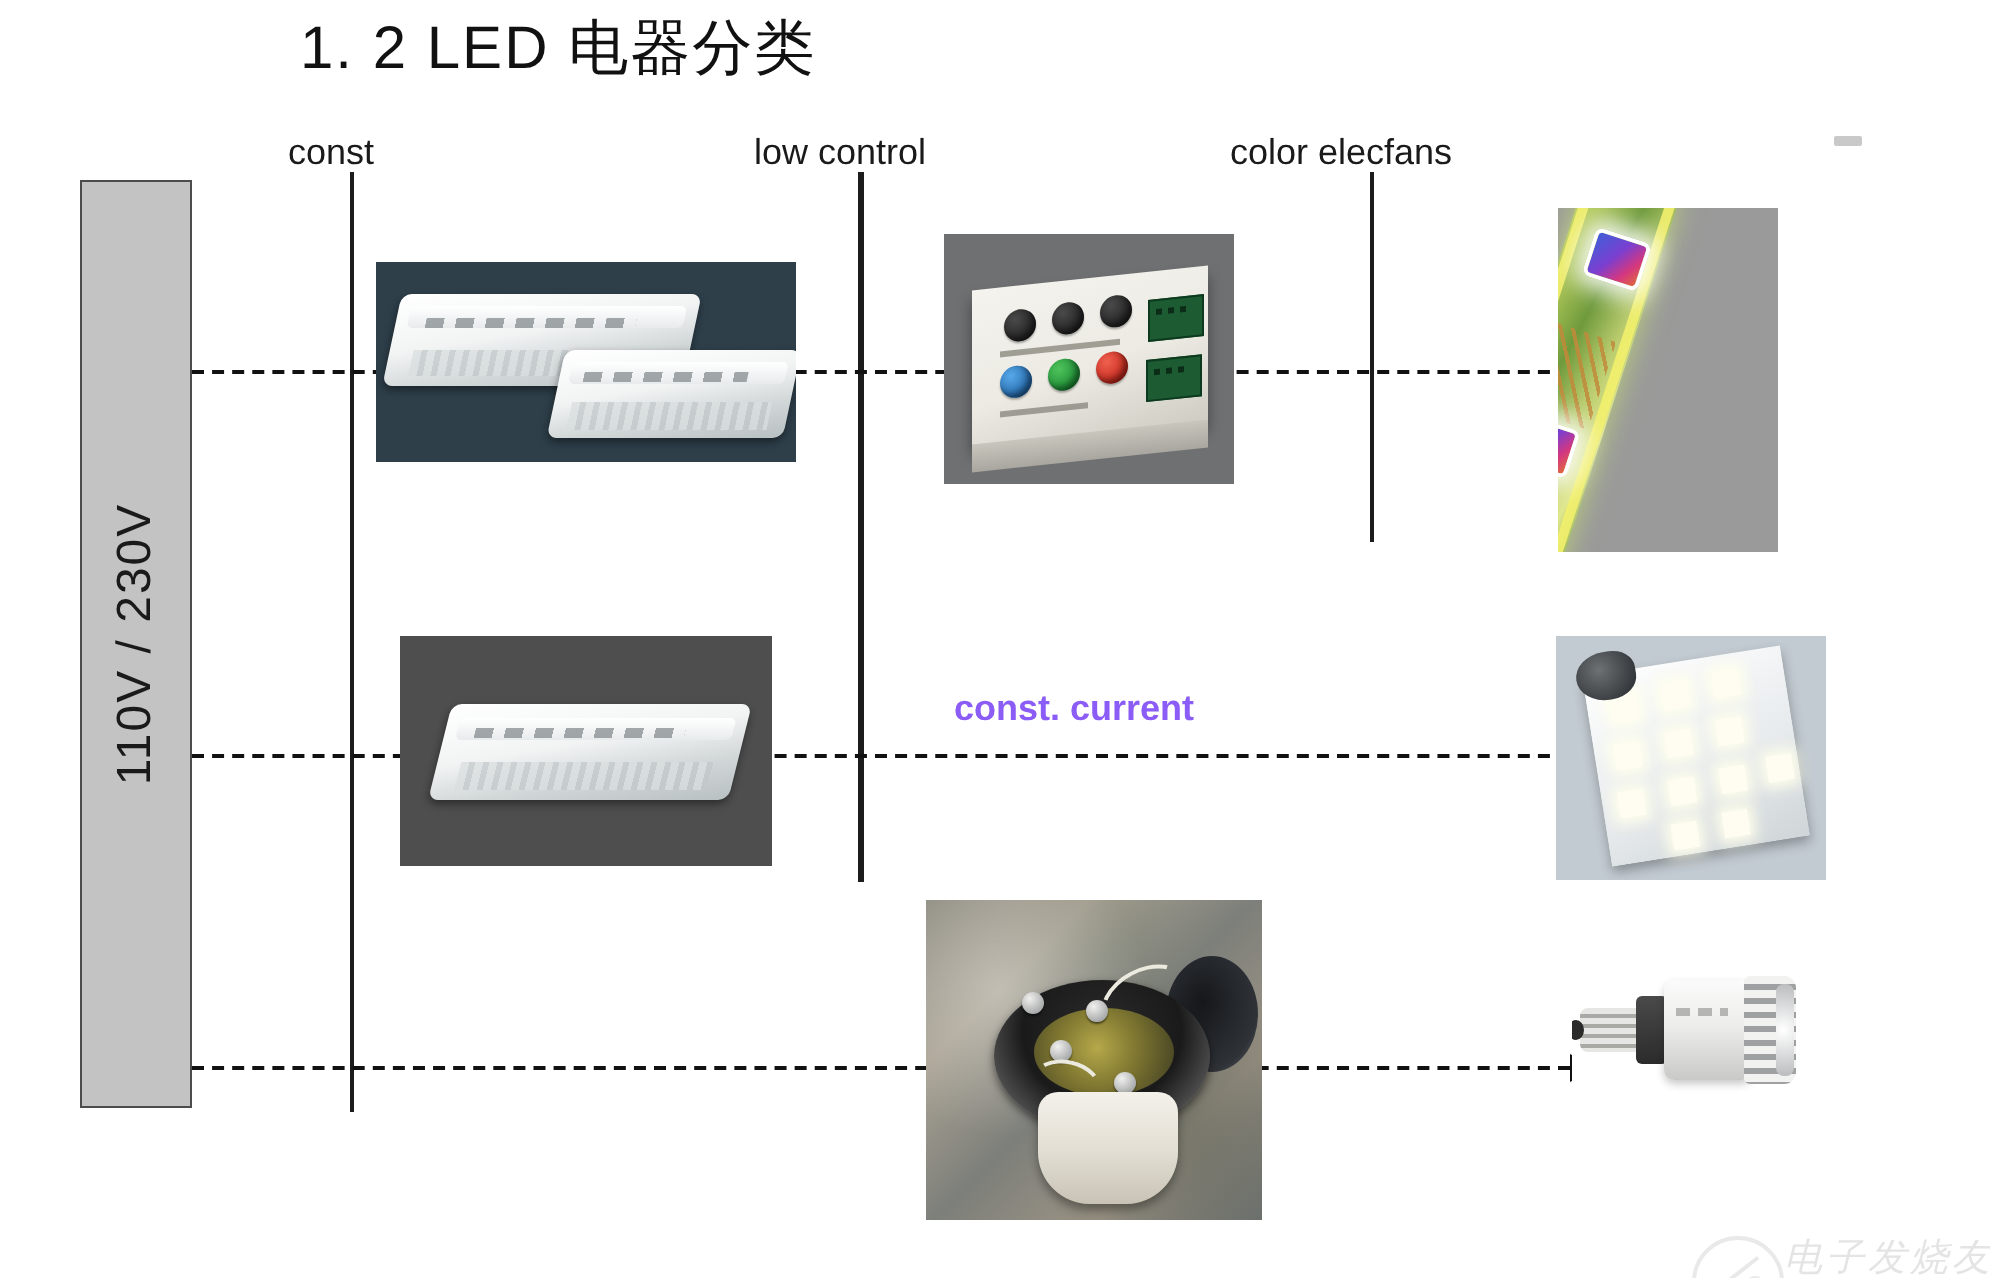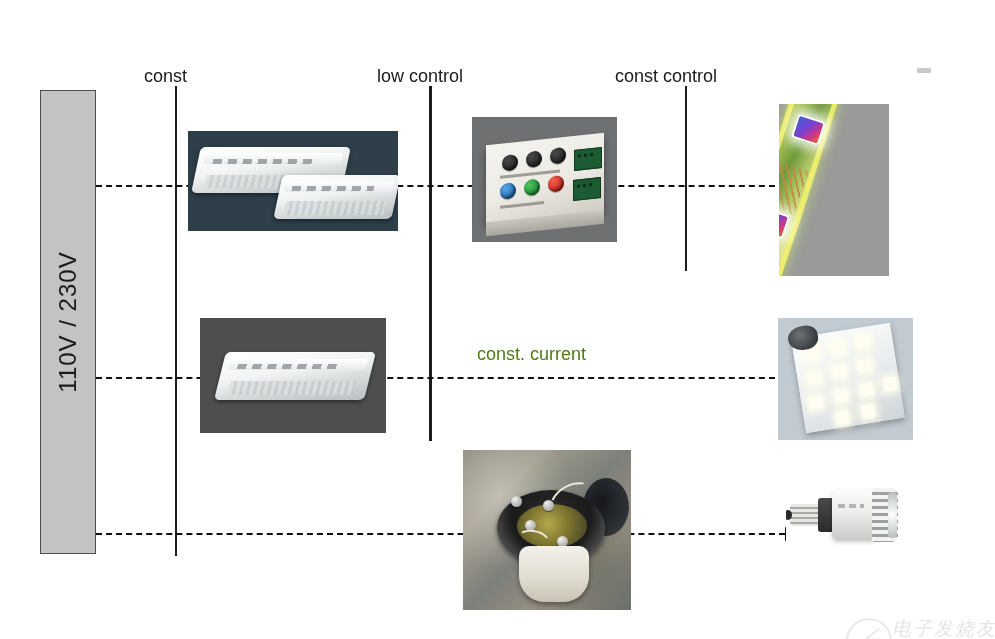--- a/index.html
+++ b/index.html
@@ -11,21 +11,21 @@
   
   .title{position:absolute;left:150px;top:4px;font-size:30px;letter-spacing:1px;
          color:#111;white-space:nowrap;font-weight:400;}
 
   
   .col-label{position:absolute;font-size:18px;color:#1a1a1a;white-space:nowrap;}
   #lbl-mains{left:144px;top:66px;}
   #lbl-lowvolt{left:377px;top:66px;}
   #lbl-color{left:615px;top:66px;}
 
-  .const-label{position:absolute;left:477px;top:344px;font-size:18px;color:#4d7c0f;white-space:nowrap;}
+  .const-label{position:absolute;left:477px;top:344px;font-size:18px;color:#8b5cf6;white-space:nowrap;font-weight:bold;}
 
   
   .vline{position:absolute;background:#1c1c1c;}
   #vline-mains{left:175px;top:86px;width:2px;height:470px;}
   #vline-lowvolt{left:429px;top:86px;width:3px;height:355px;}
   #vline-color{left:685px;top:86px;width:2px;height:185px;}
 
   
   .volt-bar{position:absolute;left:40px;top:90px;width:56px;height:464px;
             background:#c3c3c3;border:1.5px solid #4d4d4d;box-sizing:border-box;}
@@ -164,26 +164,27 @@
   .wm-cn{position:absolute;left:46px;top:6px;font-size:19px;color:#a8a8a8;
          font-family:"DejaVu Sans",sans-serif;white-space:nowrap;letter-spacing:2px;}
   .wm-url{position:absolute;left:46px;top:33px;font-size:13px;color:#b0b0b0;
          font-family:"DejaVu Sans Mono",monospace;white-space:nowrap;letter-spacing:.5px;}
 </style>
 </head>
 <body>
 
 <div class="slide">
 
+  <div class="title">1. 2  LED  电器分类</div>
 
   <div class="faint-mark"></div>
 
   <div class="col-label" id="lbl-mains">const</div>
   <div class="col-label" id="lbl-lowvolt">low control</div>
-  <div class="col-label" id="lbl-color">const control</div>
+  <div class="col-label" id="lbl-color">color elecfans</div>
 
   <div class="vline" id="vline-mains"></div>
   <div class="vline" id="vline-lowvolt"></div>
   <div class="vline" id="vline-color"></div>
 
   <div class="volt-bar">
     <span class="volt-text">110V / 230V</span>
   </div>
 
   <div class="arrow-row" id="row1">

